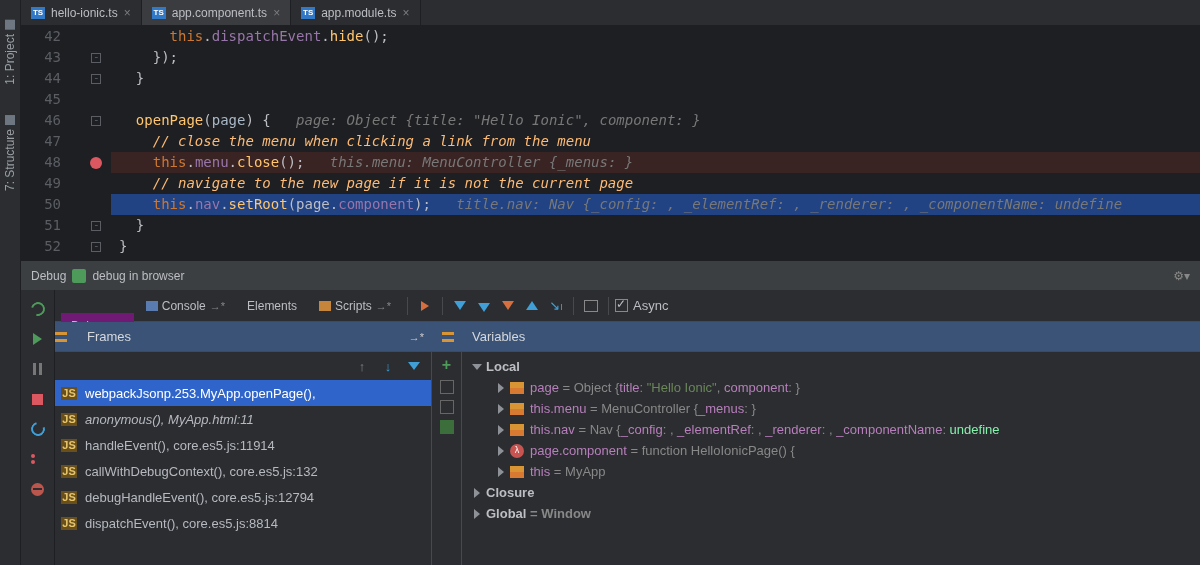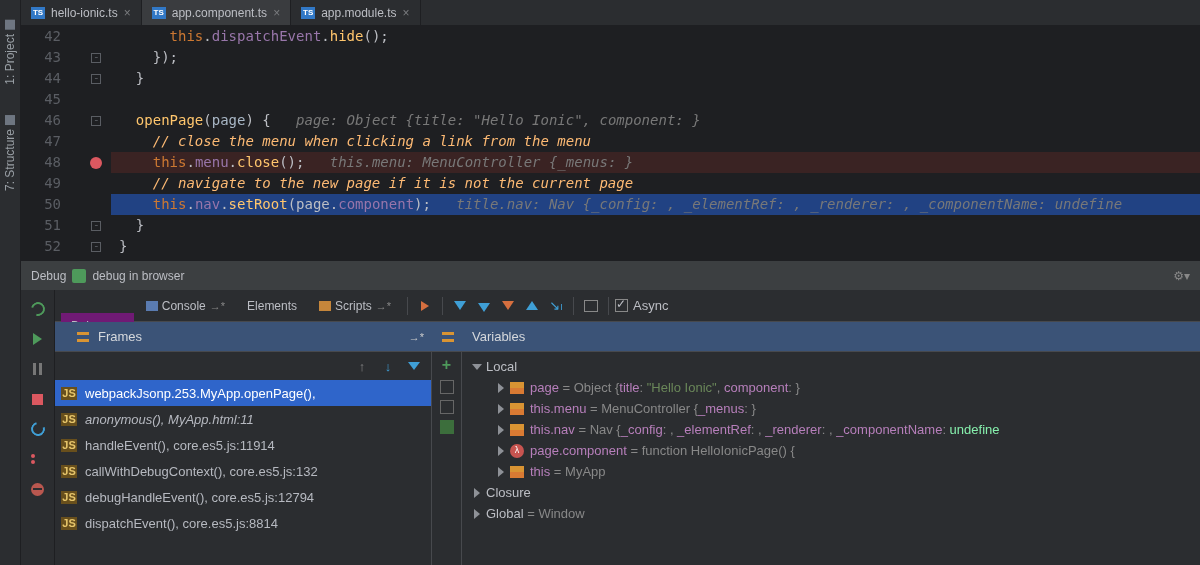--- a/index.html
+++ b/index.html
@@ -104,21 +104,21 @@
     gap:8px; padding-top:8px; border-right:1px solid #1e1f22;
   }
   .sbtn{width:22px;height:22px;display:flex;align-items:center;justify-content:center;cursor:pointer;}
 
   
   .fv-hdr {
     position:absolute; left:55px; top:322px; right:0; height:30px;
     background:#3b5377; display:flex; align-items:center; color:#d5d8dc;
     border-bottom:1px solid #47494d;
   }
-  .fv-hdr .frames-h { width:377px; display:flex; align-items:center; padding-left:22px; gap:9px; }
+  .fv-hdr .frames-h { width:377px; display:flex; align-items:center; padding-left:0; gap:20px; }
   .fv-hdr .vars-h { display:flex; align-items:center; padding-left:10px; gap:18px; }
   .stack-icon{display:inline-block;width:12px;height:10px;background:linear-gradient(#d99433 33%,transparent 33% 66%,#d99433 66%);}
 
   
   .frames {
     position:absolute; left:55px; top:352px; width:377px; bottom:0;
     background:#2b2d30; border-right:1px solid #47494d; overflow:hidden;
   }
   .frames-tb{height:28px;display:flex;align-items:center;justify-content:flex-end;gap:4px;padding-right:6px;}
   .frow{height:26px;display:flex;align-items:center;gap:8px;padding:0 6px;font-size:13px;color:#b6b9c0;cursor:pointer;}
@@ -133,21 +133,21 @@
   }
   .vars-tb{position:absolute;left:0;top:0;width:30px;bottom:0;display:flex;flex-direction:column;align-items:center;gap:6px;padding-top:4px;border-right:1px solid #47494d;}
   .vtree{position:absolute;left:30px;right:0;top:0;bottom:0;padding-top:4px;}
   .vrow{height:21px;line-height:21px;display:flex;align-items:center;white-space:pre;}
   .tw{display:inline-block;width:0;height:0;border-top:5px solid transparent;border-bottom:5px solid transparent;border-left:6px solid #8e9197;margin-right:6px;}
   .tw.open{transform:rotate(90deg);}
   .obj-badge{display:inline-flex;width:14px;height:12px;background:linear-gradient(#d99433 50%,#d97a33 50%);margin-right:6px;}
   .lam-badge{display:inline-flex;width:14px;height:14px;border-radius:50%;background:#c75450;color:#fff;font-size:9px;align-items:center;justify-content:center;margin-right:6px;}
   .vname{color:#b77fbb;} .veq{color:#888;} .vval{color:#888;}
   .vstr{color:#6a8759;} .vpurp{color:#b77fbb;} .vorange{color:#86efac;}
-  .indent1{padding-left:12px;} .indent2{padding-left:36px;}
+  .indent1{padding-left:12px;font-weight:bold;} .indent2{padding-left:36px;}
   .green-tri{width:0;height:0;border-top:6px solid transparent;border-bottom:6px solid transparent;border-left:9px solid #4e9a5b;}
   .pause{display:flex;gap:3px;} .pause span{width:3px;height:12px;background:#777;}
   .red-sq{width:11px;height:11px;background:#db5860;}
   .cyc{width:14px;height:14px;border:2px solid #3f9fd6;border-radius:50%;border-top-color:transparent;transform:rotate(30deg);}
   .dots{width:14px;height:10px;display:flex;flex-direction:column;gap:2px;} .dots span{width:4px;height:4px;border-radius:50%;background:#db5860;}
   .noentry{width:13px;height:13px;border-radius:50%;background:#b9574f;position:relative;} .noentry::after{content:"";position:absolute;left:2px;right:2px;top:5px;height:2px;background:#2b2d30;}
   .dn{color:#888;} .up{color:#888;}
   .funnel{width:0;height:0;border-left:6px solid transparent;border-right:6px solid transparent;border-top:8px solid #3f9fd6;}
   .plus{color:#4e9a5b;font-weight:bold;font-size:16px;}
 </style>

